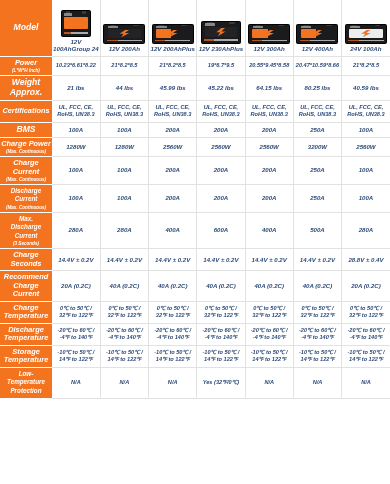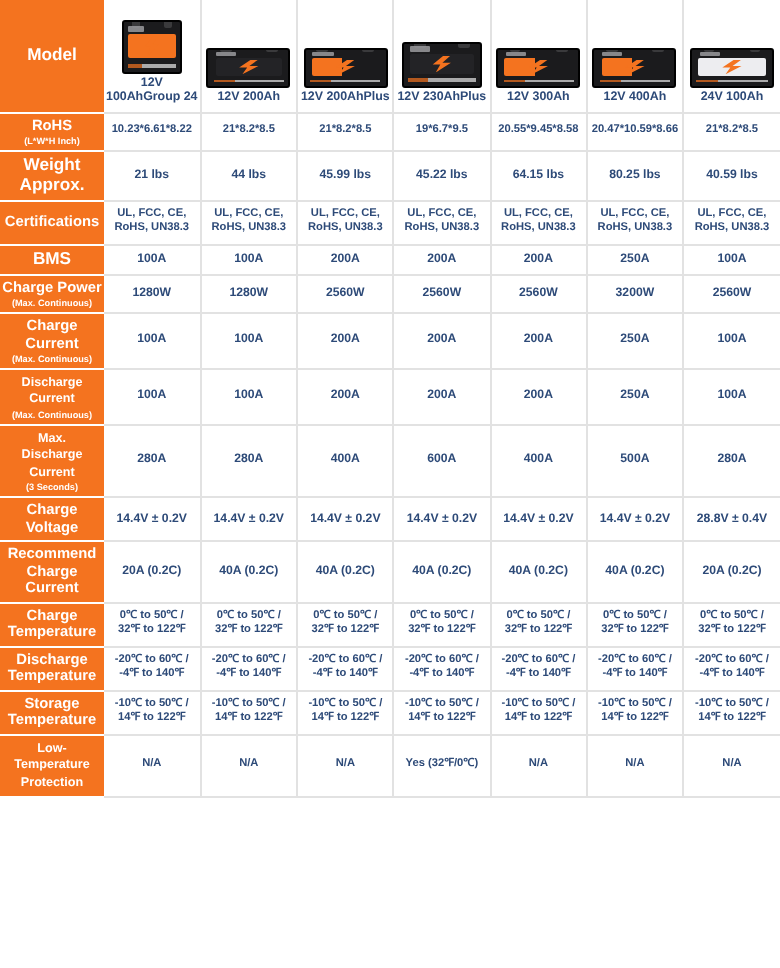--- a/index.html
+++ b/index.html
@@ -7,20 +7,21 @@
     margin: 0; padding: 0;
     width: 390px; height: 484px;
     background: #ffffff;
     font-family: "Liberation Sans", sans-serif;
     overflow: hidden;
   }
   #spec-table {
     width: 316px;
     border-collapse: collapse;
     table-layout: fixed;
+    font-style: italic;
   }
   #spec-table col.label-col { width: 52px; }
   #spec-table col.data-col  { width: 48.28px; }
 
   td, th { padding: 0; margin: 0; }
 
   .row-label {
     background: #f4731f;
     color: #ffffff;
     text-align: center;
@@ -241,21 +242,21 @@
               <span class="label-band white-band"></span>
               <span class="bolt"></span>
               <span class="brand"></span>
               <span class="strip"></span>
             </div>
           </div>
           <span class="model-name"><span class="ln">24V 100Ah</span></span>
         </td>
       </tr>
       <tr>
-        <td class="row-label"><span>RoHS</span><span class="sub">(L*W*H Inch)</span></td>
+        <td class="row-label"><span>Power</span><span class="sub">(L*W*H Inch)</span></td>
         <td class="cell">
           <span class="ln">10.23*6.61*8.22</span>
         </td>
         <td class="cell">
           <span class="ln">21*8.2*8.5</span>
         </td>
         <td class="cell">
           <span class="ln">21*8.2*8.5</span>
         </td>
         <td class="cell">
@@ -440,21 +441,21 @@
           <span class="ln">400A</span>
         </td>
         <td class="cell strong">
           <span class="ln">500A</span>
         </td>
         <td class="cell strong">
           <span class="ln">280A</span>
         </td>
       </tr>
       <tr>
-        <td class="row-label"><span>Charge Voltage</span></td>
+        <td class="row-label"><span>Charge Seconds</span></td>
         <td class="cell strong">
           <span class="ln">14.4V ± 0.2V</span>
         </td>
         <td class="cell strong">
           <span class="ln">14.4V ± 0.2V</span>
         </td>
         <td class="cell strong">
           <span class="ln">14.4V ± 0.2V</span>
         </td>
         <td class="cell strong">

